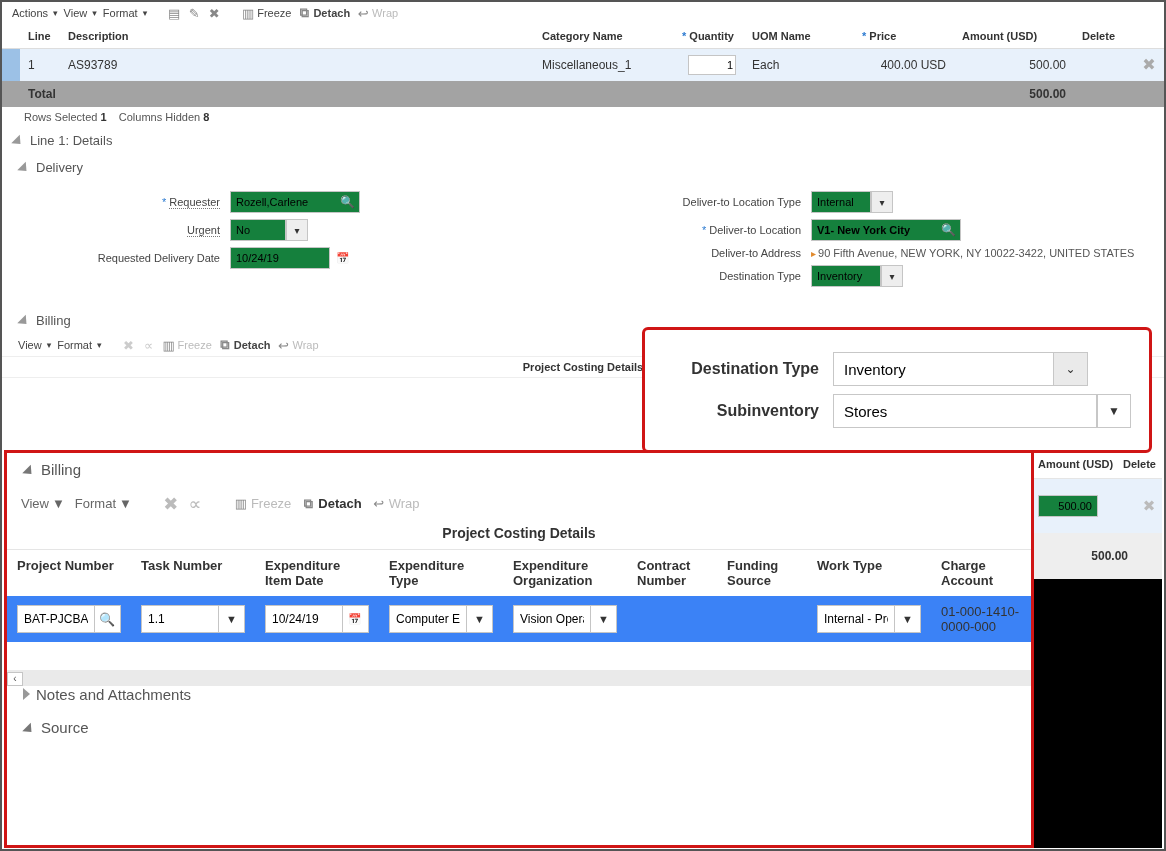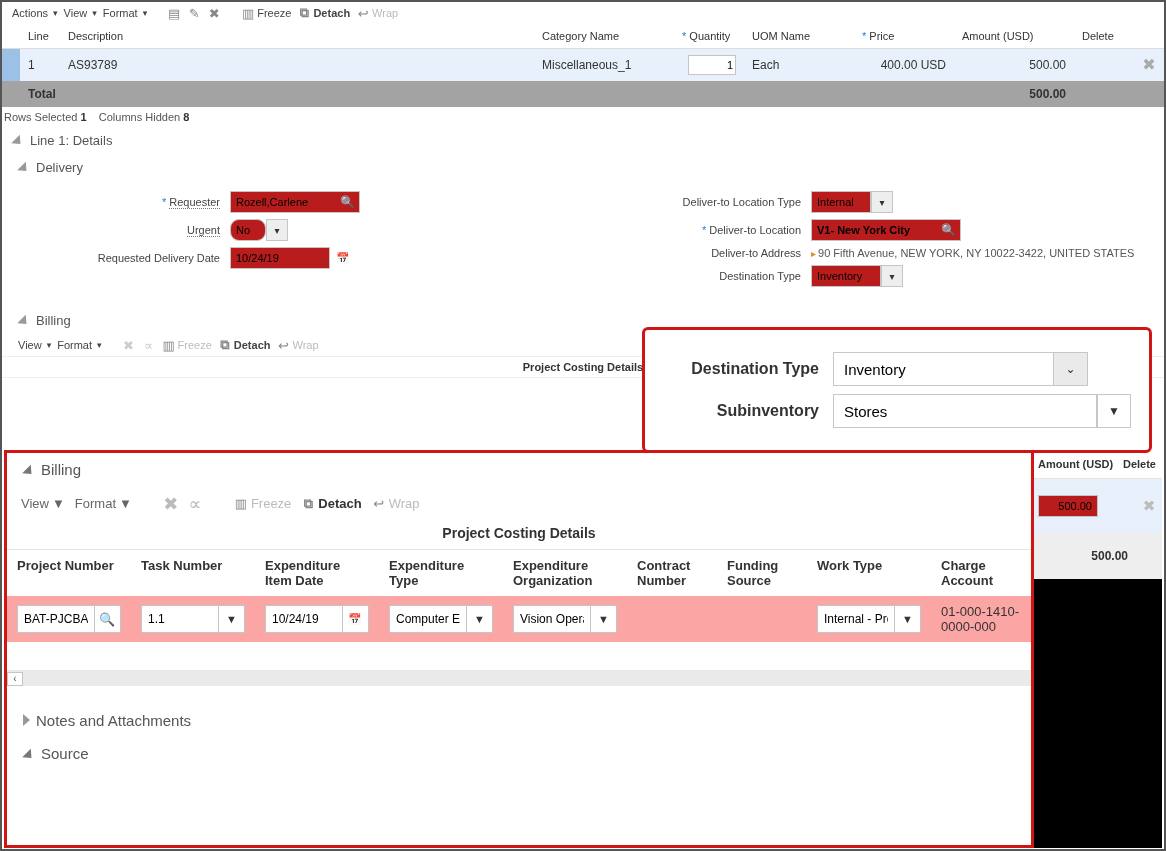--- a/index.html
+++ b/index.html
@@ -24,44 +24,44 @@
     color: #444;
   }
   .toolbar .menu-item { display: flex; align-items: center; gap: 2px; cursor: pointer; }
   .toolbar .menu-item.bold { font-weight: bold; }
   .toolbar .sep { width: 8px; }
   .toolbar svg, .toolbar .ticon { color: #888; }
   .caret-down::after { content: "▾"; margin-left: 3px; font-size: 9px; }
   .ticon { display: inline-flex; width: 14px; height: 14px; align-items: center; justify-content: center; font-size: 13px; color: #888; }
 
   table.grid { width: 100%; border-collapse: collapse; font-size: 12px; }
-  table.grid th { text-align: left; font-weight: normal; padding: 6px 8px; border-bottom: 1px solid #ddd; font-size: 11px; }
+  table.grid th { text-align: left; font-weight: bold; padding: 6px 8px; border-bottom: 1px solid #ddd; font-size: 11px; }
   table.grid td { padding: 6px 8px; }
   .row-sel { background: #e8f1fb; }
   .row-total { background: #a3a3a3; font-weight: bold; }
   .right { text-align: right; }
   .star-blue { color: #2d7bd1; }
 
-  .meta-row { font-size: 11px; color: #555; padding: 4px 2px; }
+  .meta-row { font-size: 11px; color: #555; padding: 4px 22px; }
   .meta-row b { font-weight: bold; color: #333; }
 
   .section-title { display: flex; align-items: center; gap: 6px; font-size: 13px; color: #555; padding: 6px 10px; }
   .tri::before { content: ""; display: inline-block; border-style: solid; }
   .tri.open::before { border-width: 7px 6px 0 6px; border-color: #999 transparent transparent transparent; transform: rotate(-45deg); }
   .tri.right::before { border-width: 6px 0 6px 7px; border-color: transparent transparent transparent #999; }
   .tri.openf::before { border-width: 7px 6px 0 6px; border-color: #777 transparent transparent transparent; transform: rotate(-45deg); }
 
   .form-area { display: flex; }
   .form-col { flex: 1; padding: 4px 28px; }
   .form-row { display: flex; align-items: center; margin: 6px 0; font-size: 11px; }
   .form-row .lbl { width: 200px; text-align: right; padding-right: 10px; color: #444; }
   .form-row .lbl.req::before { content: "* "; color: #2d7bd1; }
   .form-row .lbl u { text-decoration: none; border-bottom: 1px dotted #777; }
   .form-row .val { display: flex; align-items: center; gap: 0; }
-  .inp { border: 1px solid #c5c5c5; height: 22px; padding: 0 5px; font-size: 11px; background: #b91c1c; }
+  .inp { border: 1px solid #c5c5c5; height: 22px; padding: 0 5px; font-size: 11px; background: #15803d; }
   .sel-btn { width: 22px; height: 22px; border: 1px solid #c5c5c5; background: #eee; display:inline-flex; align-items:center; justify-content:center; font-size:10px; cursor:pointer; }
   .search-in { position: relative; }
   .search-in .mag { position: absolute; right: 5px; top: 4px; color: #888; font-size: 12px; pointer-events:none;}
   .date-ico { width: 20px; height: 20px; display:inline-flex; align-items:center; justify-content:center; color:#888; margin-left:3px;}
   .addr-text { font-size: 11px; color: #555; }
   .orange-dot::before { content:"▸"; color:#e08a2d; margin-right:2px; font-size:10px;}
 
   
   .callout {
     position: absolute;
@@ -94,21 +94,21 @@
     background: #fff;
     z-index: 40;
     overflow: hidden;
   }
   .lp-toolbar { display:flex; align-items:center; gap:10px; padding:10px 14px; font-size:13px; color:#666;}
   .lp-toolbar .menu-item { display:flex; align-items:center; gap:3px; cursor:pointer;}
   .lp-toolbar .dim { color:#bbb; }
   .lp-title { text-align:center; font-weight:bold; font-size:14px; padding: 4px 0 8px; border-bottom:1px solid #e5e5e5;}
   .lp-grid { width:100%; border-collapse:collapse; font-size:13px; }
   .lp-grid th { text-align:left; font-weight:bold; padding:8px 10px; vertical-align:top; }
-  .lp-grid td { padding:8px 10px; background:#fca5a5; }
+  .lp-grid td { padding:8px 10px; background:#3b82f6; }
   .lp-grid .scroll-row td { background:#eaeaea; height:14px; padding:0;}
   .combo { display:flex; }
   .combo input { border:1px solid #c5c5c5; height:28px; padding:0 6px; font-size:12px; width:78px; }
   .combo .cbtn { width:26px; height:28px; border:1px solid #c5c5c5; border-left:0; background:#fff; display:flex;align-items:center;justify-content:center;font-size:11px;cursor:pointer;}
   .combo.search .cbtn { font-size:13px; color:#888;}
   .scroll-arrow { width:16px;height:14px;background:#fff;border:1px solid #c5c5c5;display:inline-flex;align-items:center;justify-content:center;font-size:10px;color:#555;}
 
   
   .right-strip {
     position: absolute;
@@ -209,21 +209,21 @@
     <div class="form-row">
       <div class="lbl req"><u>Requester</u></div>
       <div class="val search-in">
         <input class="inp" style="width: 130px;" value="Rozell,Carlene">
         <span class="mag">🔍</span>
       </div>
     </div>
     <div class="form-row">
       <div class="lbl"><u>Urgent</u></div>
       <div class="val">
-        <input class="inp" style="width: 36px; border-radius: 9px;" value="No">
+        <input class="inp" style="width: 56px;" value="No">
           <span class="sel-btn">▾</span>
       </div>
     </div>
     <div class="form-row">
       <div class="lbl">Requested Delivery Date</div>
       <div class="val">
         <input class="inp" style="width: 100px;" value="10/24/19">
         <span class="date-ico">📅</span>
       </div>
     </div>
@@ -402,21 +402,21 @@
       </tr>
       <tr>
           <td colspan="9" style="height:28px;background:#fff"></td>
         </tr>
       <tr class="scroll-row">
         <td colspan="9"><span class="scroll-arrow">‹</span></td>
       </tr>
     </tbody>
   </table>
 
-  <div class="section-title" style="font-size:15px;padding:26px 16px 6px">
+  <div class="section-title" style="font-size:15px;padding:0 16px 6px">
     <span class="tri right"></span>
     <span>Notes and Attachments</span>
   </div>
 
   <div class="section-title" style="font-size:15px;padding:10px 16px 6px">
     <span class="tri openf"></span>
     <span>Source</span>
   </div>
 
   <div style="display:flex;padding:0 20px;font-size:13px">

